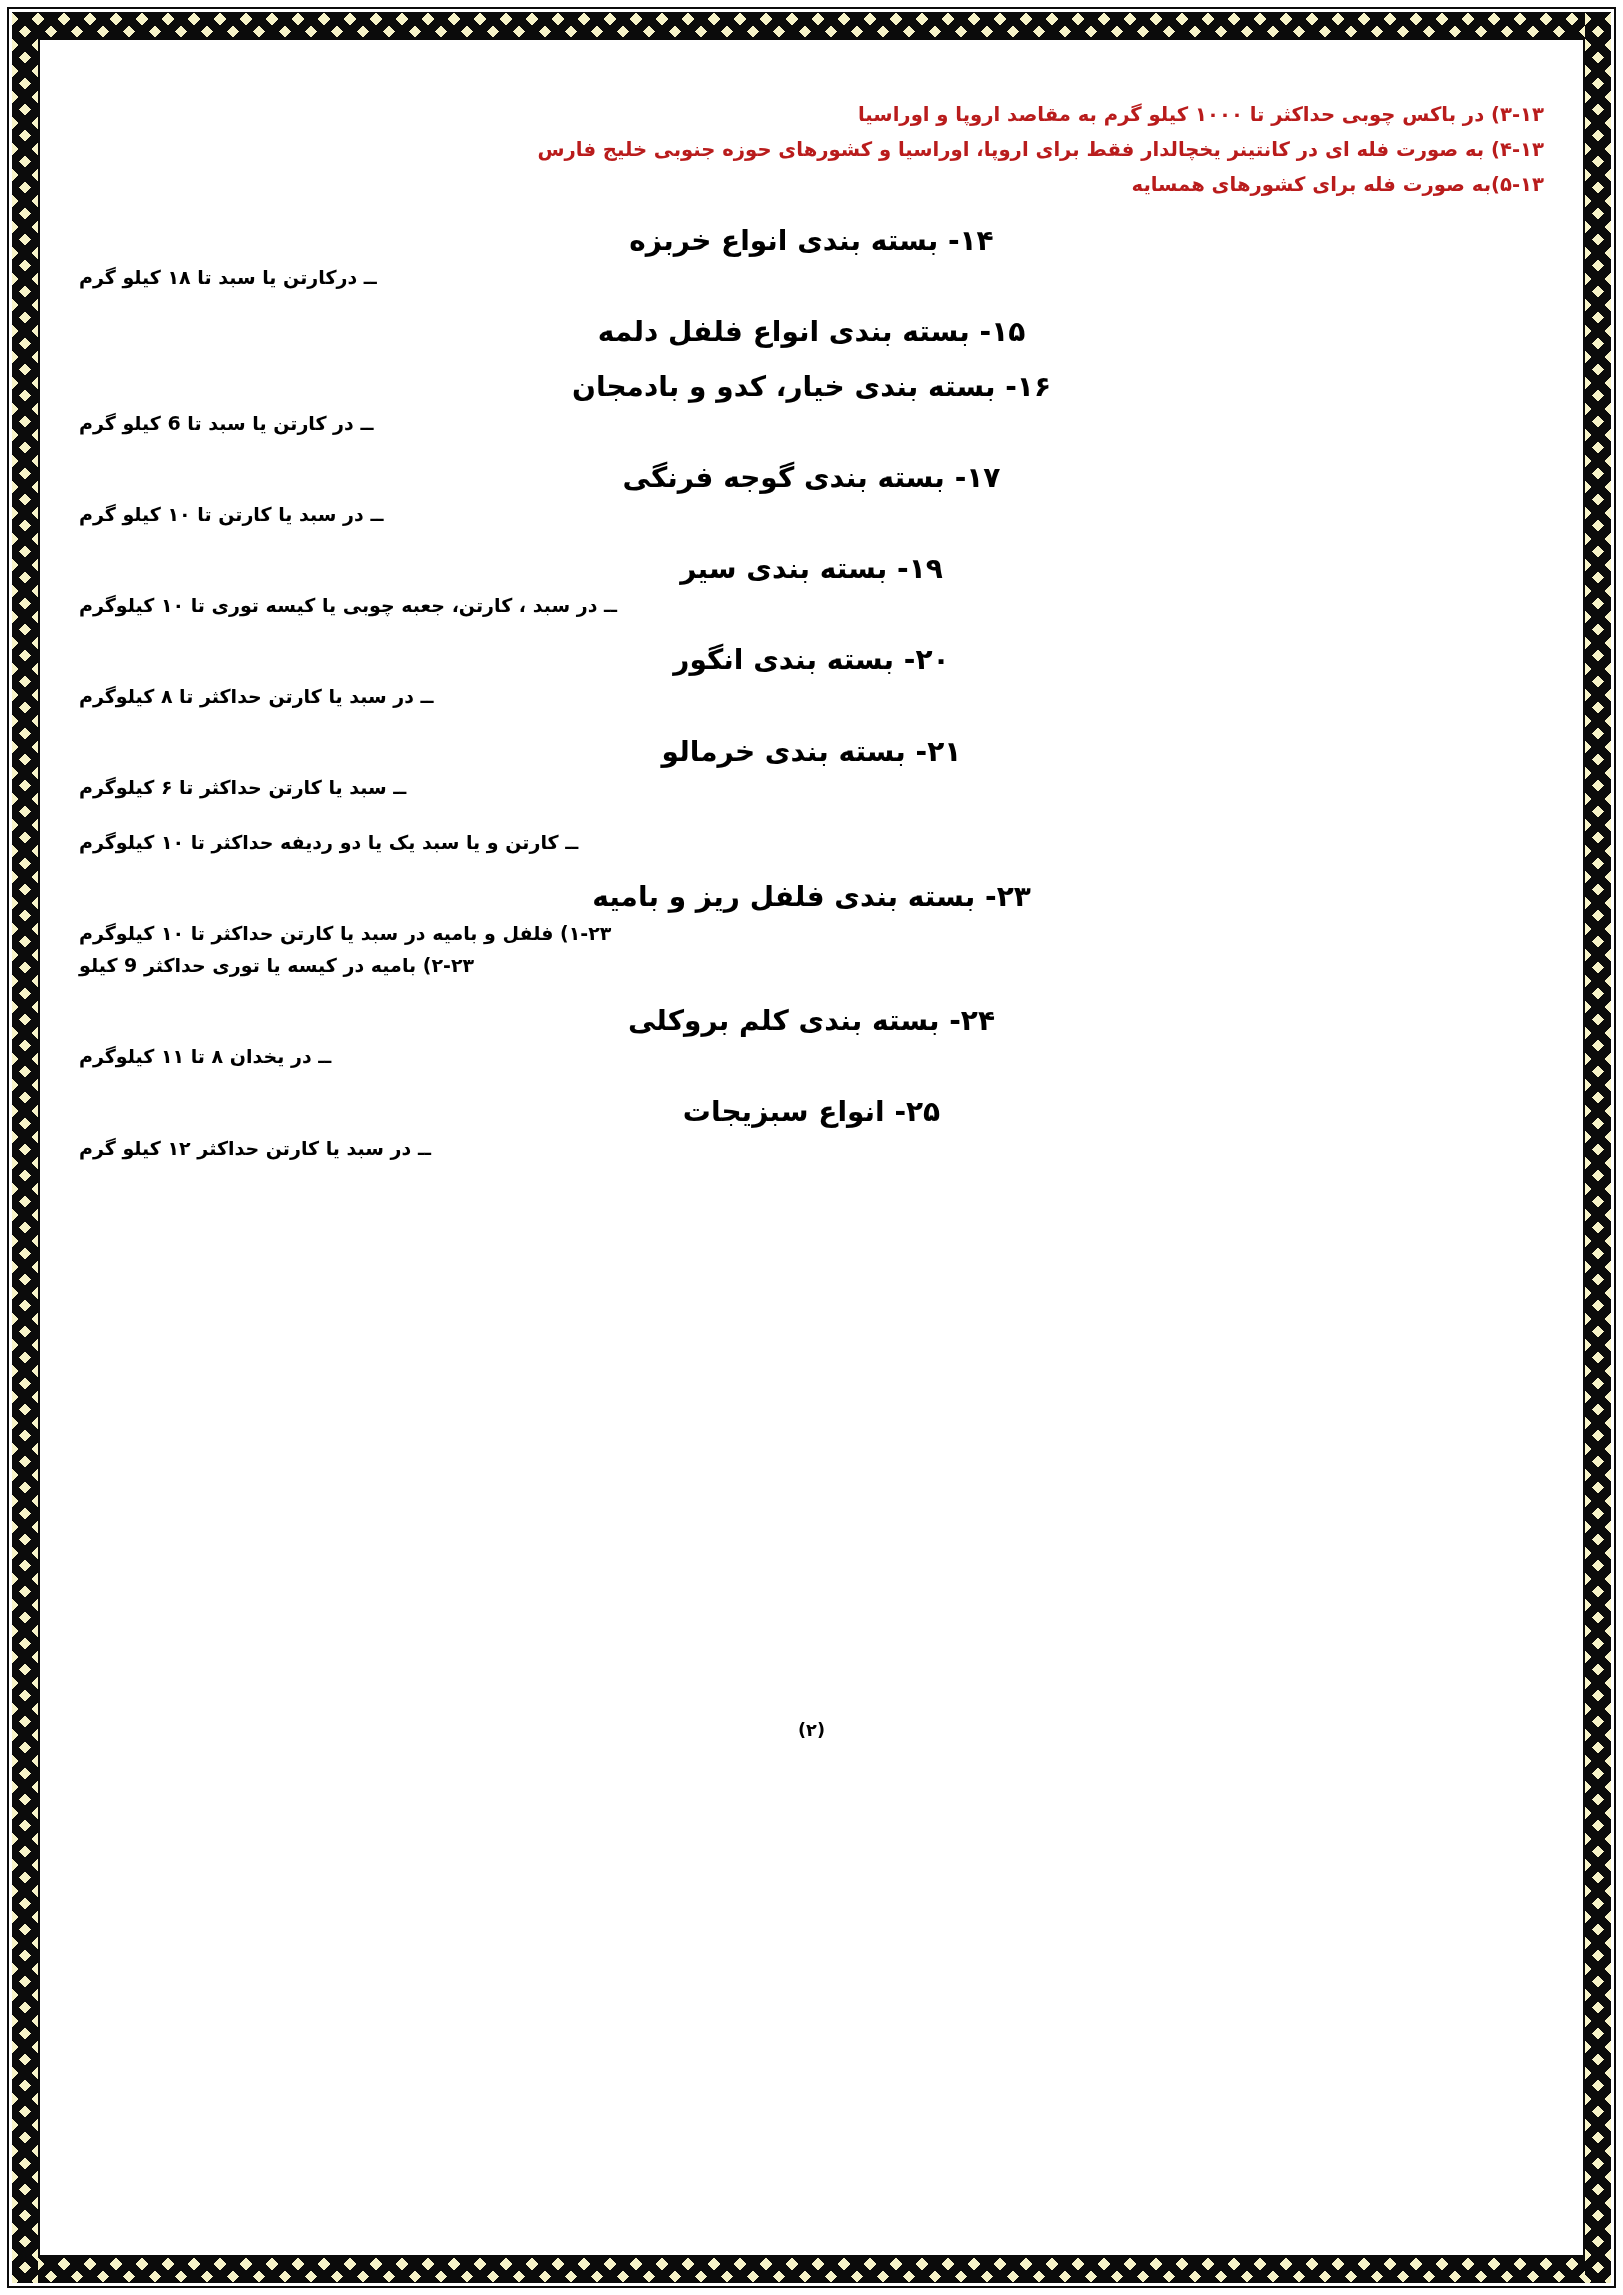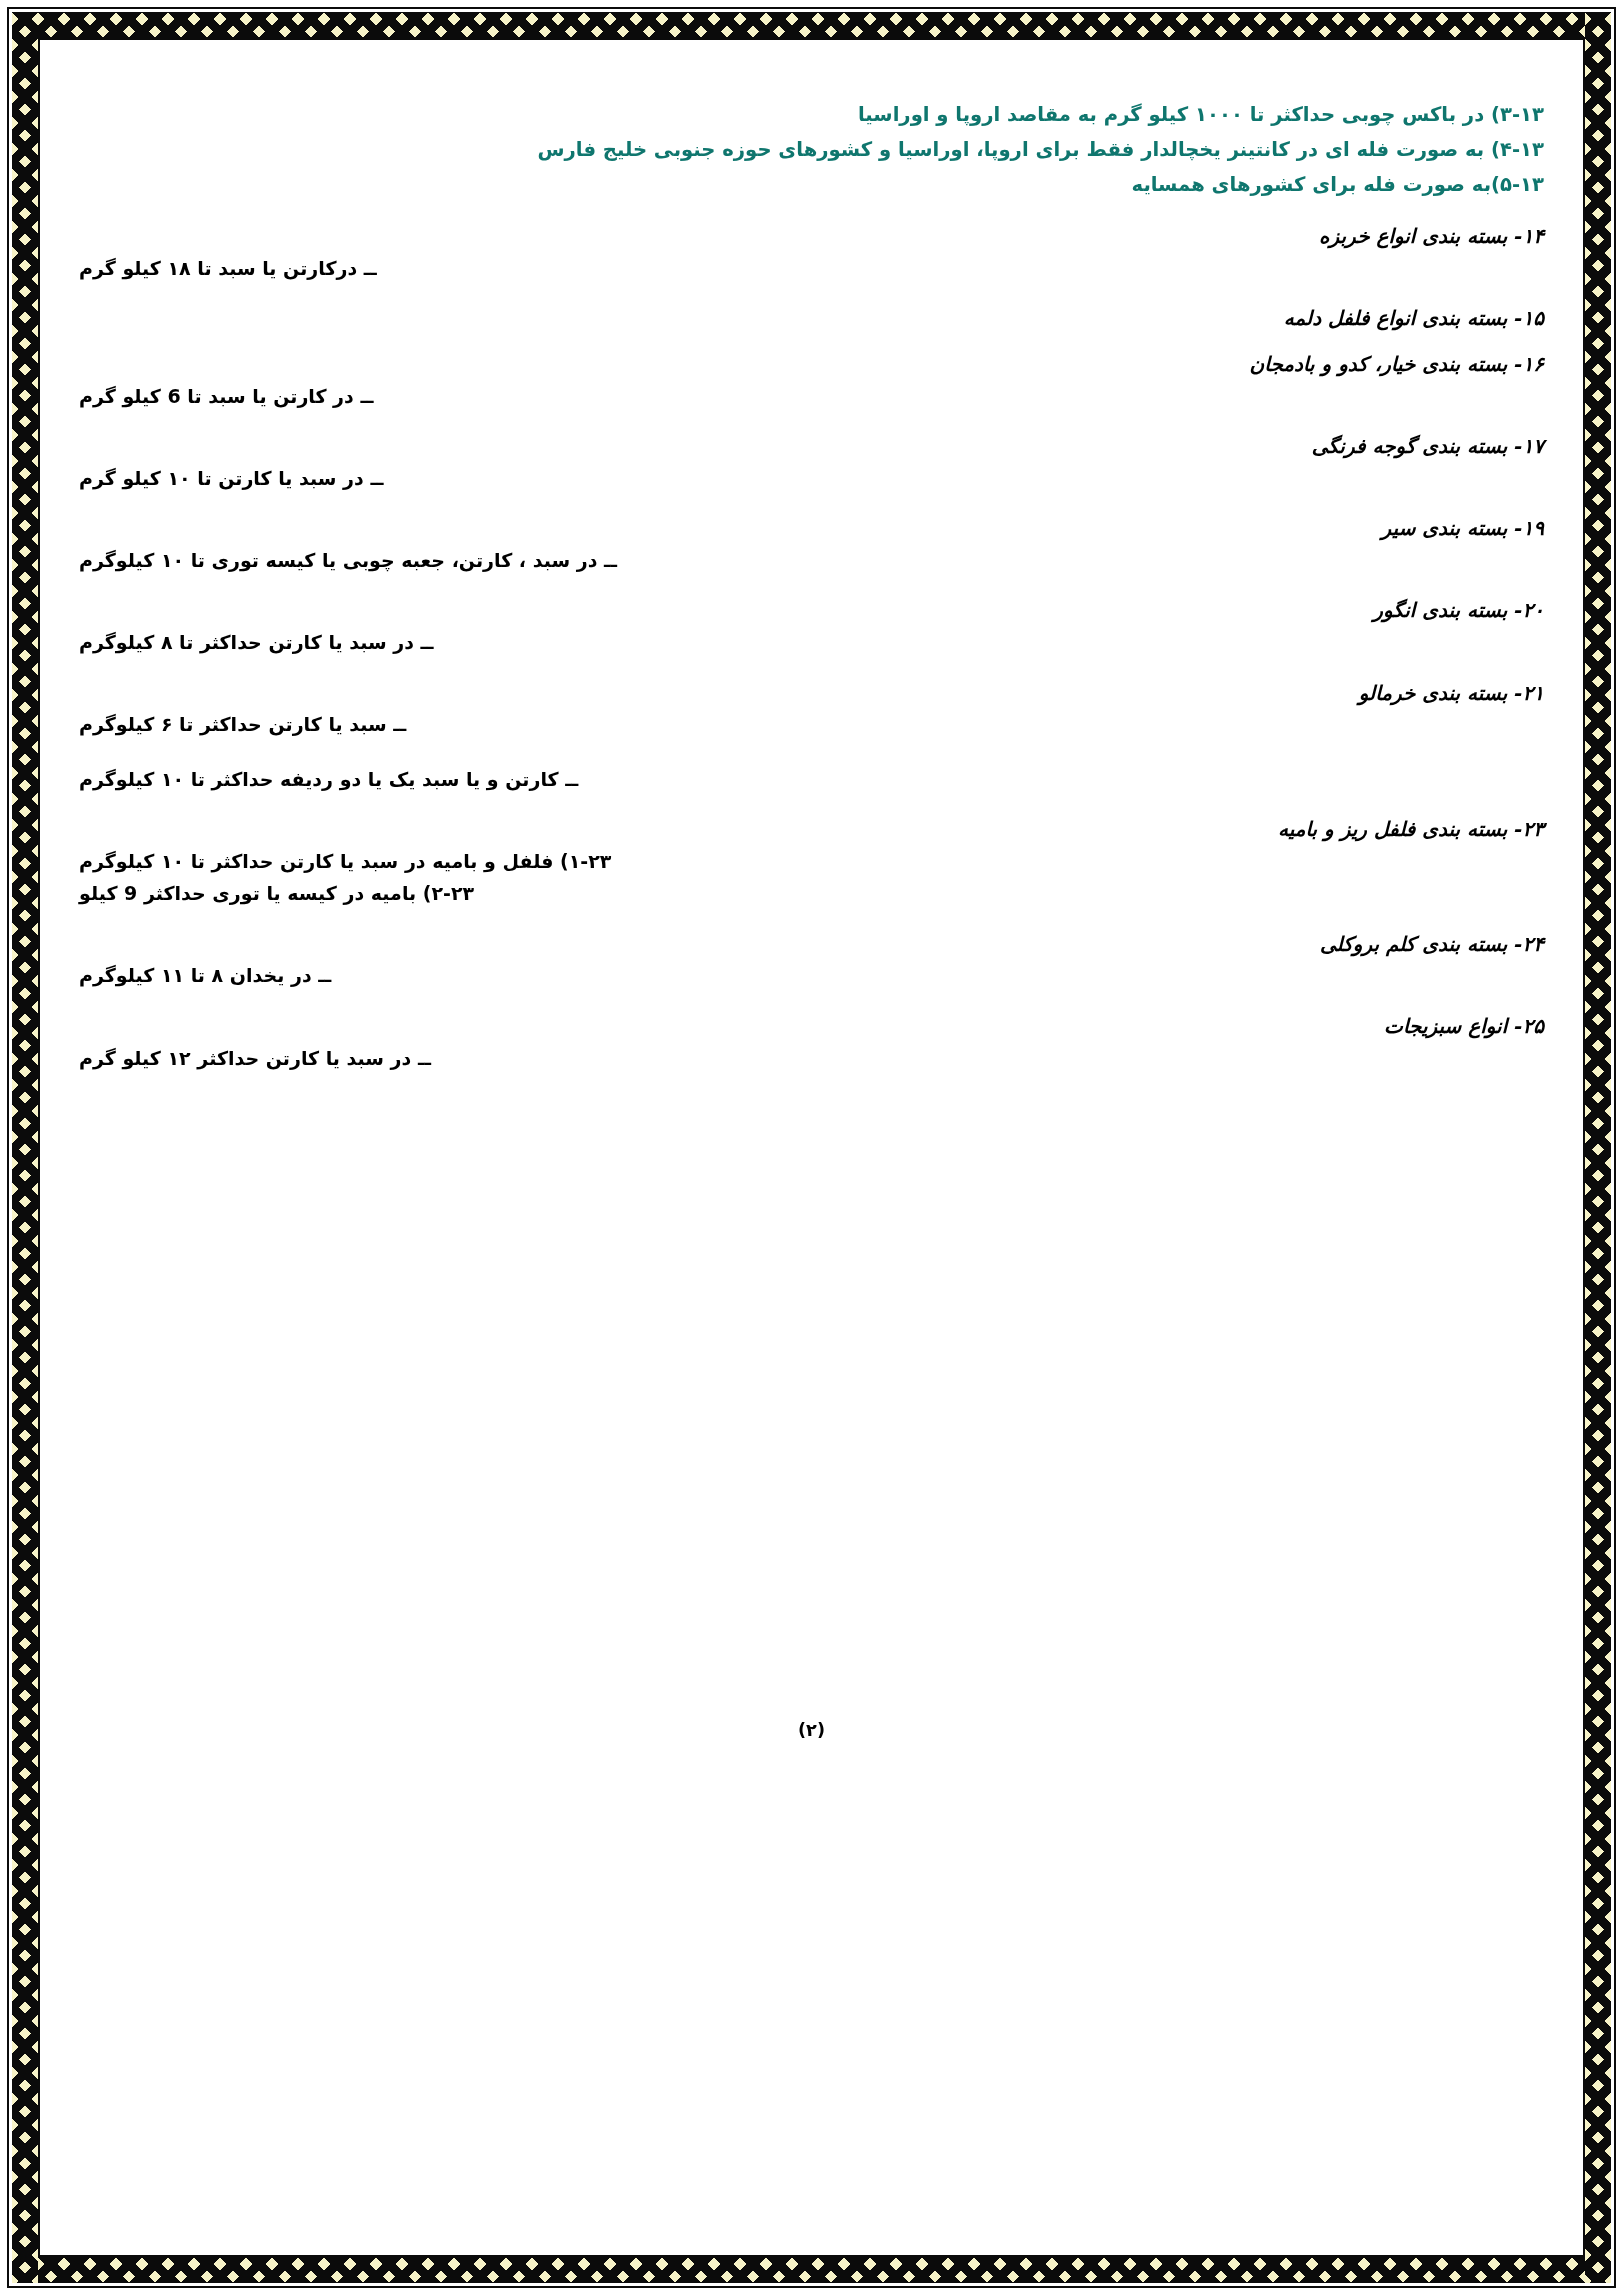--- a/index.html
+++ b/index.html
@@ -60,41 +60,40 @@
     left: 79px;
     right: 79px;
     bottom: 79px;
     text-align: right;
     direction: rtl;
   }
 
   .intro-line {
     font-size: 19.6px;
     font-weight: 700;
-    color: #0f766e;
+    color: #b91c1c;
     line-height: 1.72;
     margin: 0 0 1.3px 0;
     padding-right: 0;
   }
 
   .section {
     margin-top: 22px;
   }
   .section:first-of-type {
     margin-top: 26px;
   }
 
   .section-title {
-    font-size: 20px;
+    font-size: 28px;
     font-weight: 700;
     color: #000;
-    text-align: right;
+    text-align: center;
     margin: 0 0 3.9px 0;
     letter-spacing: 0;
-    font-style: italic;
   }
 
   .section-sub {
     font-size: 19px;
     font-weight: 700;
     color: #000;
     text-align: left;
     line-height: 1.7;
     margin: 0;
   }

